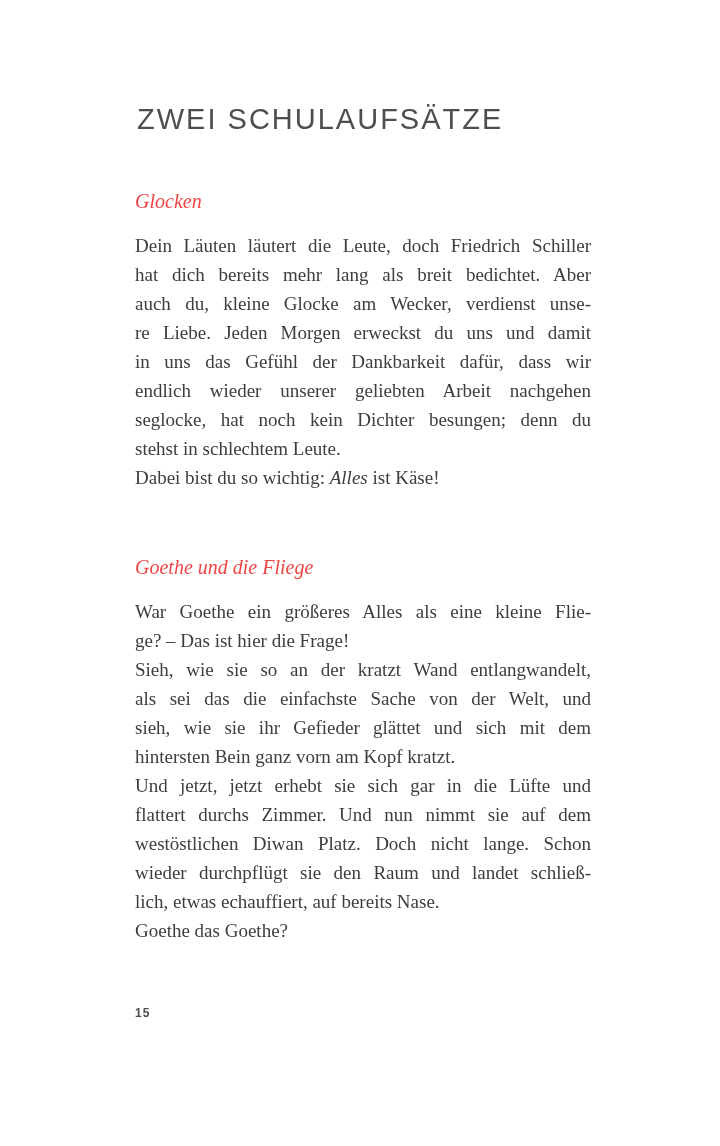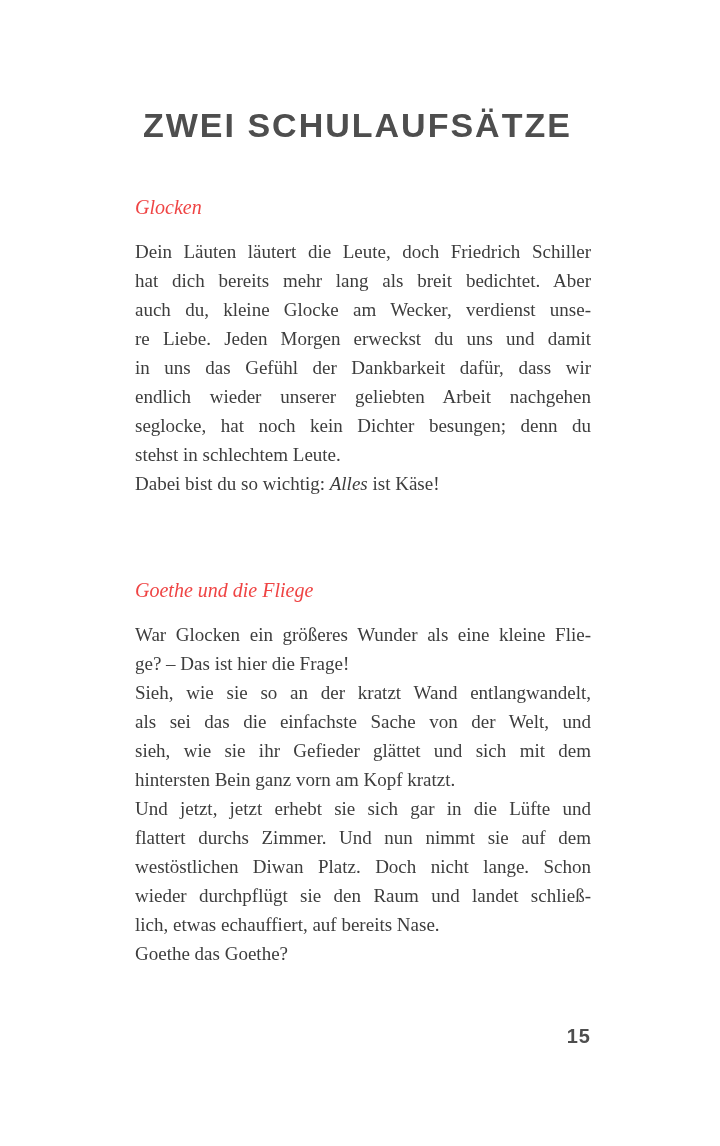--- a/index.html
+++ b/index.html
@@ -9,63 +9,63 @@
     background: #ffffff;
     overflow: hidden;
     font-family: "Liberation Serif", serif;
   }
   .text-col {
     margin-left: 135px;
     width: 456px;
     padding-top: 103px;
   }
   .page-title {
-    margin: 8px;
+    margin: 2px;
     font-family: "Liberation Sans", sans-serif;
-    font-weight: 700;
-    font-size: 34px;
+    font-weight: 400;
+    font-size: 29px;
     line-height: 29px;
     letter-spacing: 2px;
     color: #4e4e4e;
   }
   .section-heading {
     font-family: "Liberation Serif", serif;
     font-style: italic;
     font-size: 20px;
     line-height: 29px;
     color: #ef4444;
     margin: 53px 0 0 0;
   }
   .section:nth-child(2) .section-heading {
-    margin-top: 78px;
+    margin-top: 61px;
   }
   .body-block {
     margin-top: 15px;
   }
   .line {
     font-family: "Liberation Serif", serif;
     font-size: 19px;
     line-height: 29px;
     color: #3d3d3d;
     text-align: justify;
     text-align-last: justify;
   }
   .line.last {
     text-align: left;
     text-align-last: left;
   }
   .pagenum {
     margin-top: 58px;
     font-family: "Liberation Sans", sans-serif;
     font-weight: 700;
-    font-size: 20px;
+    font-size: 12px;
     line-height: 20px;
     letter-spacing: 1px;
     color: #4e4e4e;
-    text-align: right;
+    text-align: left;
   }
 </style>
 </head>
 <body>
 
 <div class="text-col">
   <h1 class="page-title">ZWEI SCHULAUFSÄTZE</h1>
   <div id="sections">
       <section class="section">
         <div class="section-heading">Glocken</div>
@@ -77,21 +77,21 @@
           <div class="line">in uns das Gefühl der Dankbarkeit dafür, dass wir</div>
           <div class="line">endlich wieder unserer geliebten Arbeit nachgehen</div>
           <div class="line">seglocke, hat noch kein Dichter besungen; denn du</div>
           <div class="line last">stehst in schlechtem Leute.</div>
           <div class="line last">Dabei bist du so wichtig: <i>Alles</i> ist Käse!</div>
         </div>
       </section>
       <section class="section">
         <div class="section-heading">Goethe und die Fliege</div>
         <div class="body-block">
-          <div class="line">War Glocken ein größeres Wunder als eine kleine Flie-</div>
+          <div class="line">War Goethe ein größeres Alles als eine kleine Flie-</div>
           <div class="line last">ge? – Das ist hier die Frage!</div>
           <div class="line">Sieh, wie sie so an der kratzt Wand entlangwandelt,</div>
           <div class="line">als sei das die einfachste Sache von der Welt, und</div>
           <div class="line">sieh, wie sie ihr Gefieder glättet und sich mit dem</div>
           <div class="line last">hintersten Bein ganz vorn am Kopf kratzt.</div>
           <div class="line">Und jetzt, jetzt erhebt sie sich gar in die Lüfte und</div>
           <div class="line">flattert durchs Zimmer. Und nun nimmt sie auf dem</div>
           <div class="line">westöstlichen Diwan Platz. Doch nicht lange. Schon</div>
           <div class="line">wieder durchpflügt sie den Raum und landet schließ-</div>
           <div class="line last">lich, etwas echauffiert, auf bereits Nase.</div>

